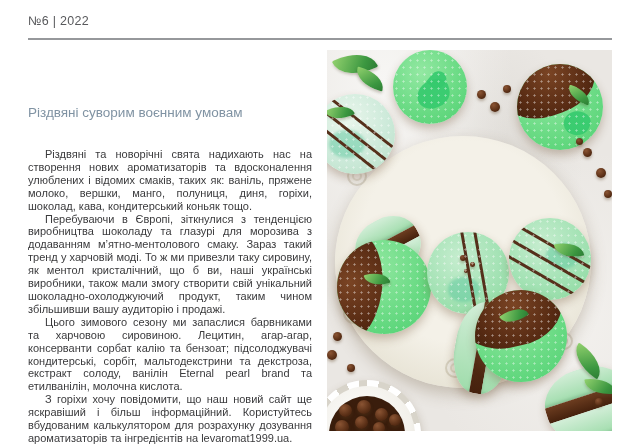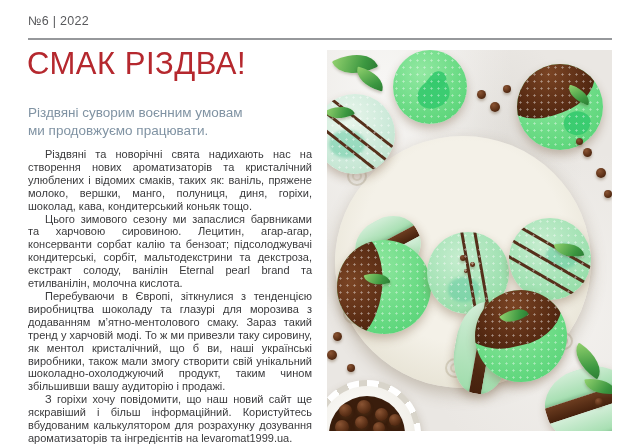--- a/index.html
+++ b/index.html
@@ -54,31 +54,29 @@
             background:radial-gradient(circle at 45% 40%, #ffffff, #f2f0ea 62%, #ddd9d0);}
   .pool{position:absolute;border-radius:50%;background:#3a1d0c;}
 </style>
 </head>
 <body>
 
 <div class="page">
 
   <div class="issue">№6 | 2022</div>
   <hr class="rule">
-  <h1 class="title">СМАК РІЗДВА!</h1>
 
   <div class="subtitle">
     <span>Різдвяні суворим воєнним умовам</span><br>
-    <span>ми продовжуємо працювати.</span>
   </div>
 
   <div class="bodycol">
-    <p>Різдвяні та новорічні свята надихають нас на створення нових ароматизаторів та кристалічний улюблених і відомих смаків, таких як: ваніль, пряжене молоко, вершки, манго, полуниця, диня, горіхи, шоколад, кава, кондитерський коньяк тощо.</p>
+    <p>Різдвяні та новорічні свята надихають нас на створення нових ароматизаторів та вдосконалення улюблених і відомих смаків, таких як: ваніль, пряжене молоко, вершки, манго, полуниця, диня, горіхи, шоколад, кава, кондитерський коньяк тощо.</p>
+    <p>Перебуваючи в Європі, зіткнулися з тенденцією виробництва шоколаду та глазурі для морозива з додаванням м’ятно-ментолового смаку. Зараз такий тренд у харчовій моді. То ж ми привезли таку сировину, як ментол кристалічний, що б ви, наші українські виробники, також мали змогу створити свій унікальний шоколадно-охолоджуючий продукт, таким чином збільшивши вашу аудиторію і продажі.</p>
     <p>Цього зимового сезону ми запаслися барвниками та харчовою сировиною. Лецитин, агар-агар, консерванти сорбат калію та бензоат; підсолоджувачі кондитерські, сорбіт, мальтодекстрини та декстроза, екстракт солоду, ванілін Eternal pearl brand та етилванілін, молочна кислота.</p>
-    <p>Перебуваючи в Європі, зіткнулися з тенденцією виробництва шоколаду та глазурі для морозива з додаванням м’ятно-ментолового смаку. Зараз такий тренд у харчовій моді. То ж ми привезли таку сировину, як ментол кристалічний, що б ви, наші українські виробники, також мали змогу створити свій унікальний шоколадно-охолоджуючий продукт, таким чином збільшивши вашу аудиторію і продажі.</p>
     <p>З горіхи хочу повідомити, що наш новий сайт ще яскравіший і більш інформаційний. Користуйтесь вбудованим калькулятором для розрахунку дозування ароматизаторів та інгредієнтів на levaromat1999.ua.</p>
 
   </div>
 
   <div class="photo">
 
     <div class="plate" style="left:8px;top:86px;width:256px;height:252px;"></div>
     <div class="orn" style="left:20px;top:116px;width:16px;height:16px;"></div>
     <div class="orn" style="left:16px;top:252px;width:18px;height:18px;"></div>
     <div class="orn" style="left:118px;top:308px;width:16px;height:16px;"></div>

